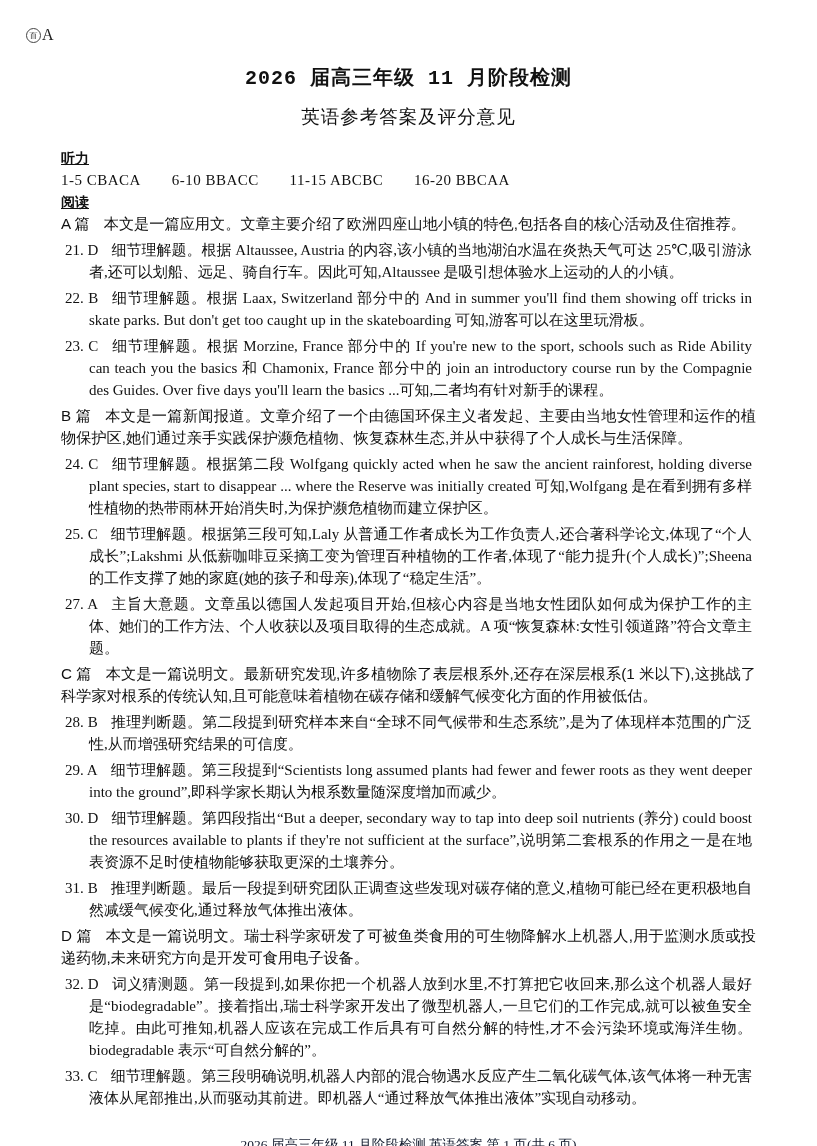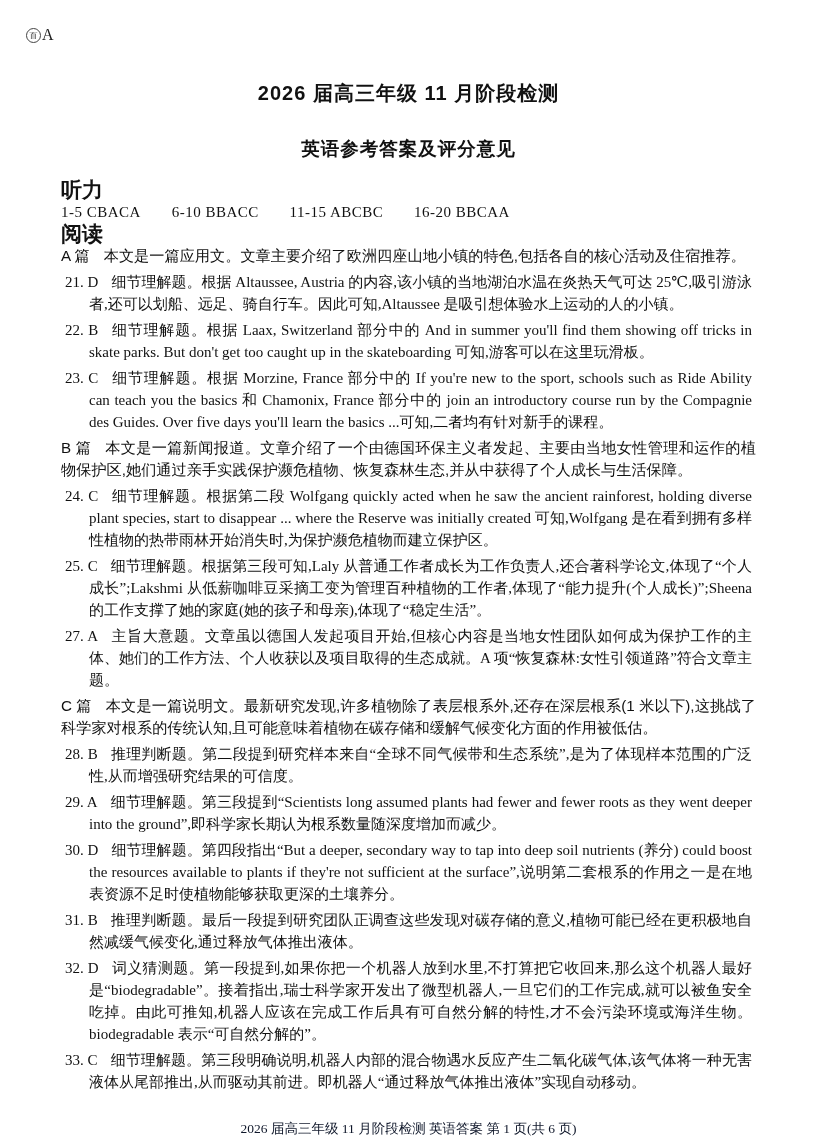--- a/index.html
+++ b/index.html
@@ -38,45 +38,46 @@
     font-size: 8px;
     line-height: 13px;
     text-align: center;
     color: #333;
   }
   .corner .letter {
     font-size: 16px;
     color: #222;
   }
   .title {
-    margin: 16px;
+    margin: 0;
     padding-top: 64px;
     text-align: center;
-    font-family: Liberation Sans, sans-serif;
+    font-family: Liberation Mono, monospace;
     font-weight: bold;
     font-size: 20px;
     letter-spacing: 1px;
   }
   .subtitle {
     margin: 0;
     padding-top: 13px;
     text-align: center;
     font-family: "Liberation Sans", "DejaVu Sans", sans-serif;
-    font-weight: bold;
+    font-weight: normal;
     font-size: 18.5px;
     letter-spacing: 1px;
   }
   .content {
     margin-top: 18px;
     line-height: 22px;
   }
   .sec-heading {
     font-family: "Liberation Sans", "DejaVu Sans", sans-serif;
     font-weight: bold;
-    font-size: 21px;
+    font-size: 14px;
+    text-decoration: underline;
   }
   .answers-line { }
   .answers-line .grp {
     display: inline-block;
     margin-right: 27px;
     letter-spacing: 0.5px;
   }
   .answers-line .grp:last-child { margin-right: 0; }
   .passage {
     margin: 0;
@@ -141,20 +142,21 @@
     <p class="item"><span class="num">25. C</span><span>细节理解题。根据第三段可知,Laly 从普通工作者成长为工作负责人,还合著科学论文,体现了“个人成长”;Lakshmi 从低薪咖啡豆采摘工变为管理百种植物的工作者,体现了“能力提升(个人成长)”;Sheena 的工作支撑了她的家庭(她的孩子和母亲),体现了“稳定生活”。</span></p>
     <p class="item"><span class="num">27. A</span><span>主旨大意题。文章虽以德国人发起项目开始,但核心内容是当地女性团队如何成为保护工作的主体、她们的工作方法、个人收获以及项目取得的生态成就。A 项“恢复森林:女性引领道路”符合文章主题。</span></p>
 
     <p class="passage"><span class="plabel">C 篇</span><span>本文是一篇说明文。最新研究发现,许多植物除了表层根系外,还存在深层根系(1 米以下),这挑战了科学家对根系的传统认知,且可能意味着植物在碳存储和缓解气候变化方面的作用被低估。</span></p>
 
     <p class="item"><span class="num">28. B</span><span>推理判断题。第二段提到研究样本来自“全球不同气候带和生态系统”,是为了体现样本范围的广泛性,从而增强研究结果的可信度。</span></p>
     <p class="item"><span class="num">29. A</span><span>细节理解题。第三段提到“Scientists long assumed plants had fewer and fewer roots as they went deeper into the ground”,即科学家长期认为根系数量随深度增加而减少。</span></p>
     <p class="item"><span class="num">30. D</span><span>细节理解题。第四段指出“But a deeper, secondary way to tap into deep soil nutrients (养分) could boost the resources available to plants if they're not sufficient at the surface”,说明第二套根系的作用之一是在地表资源不足时使植物能够获取更深的土壤养分。</span></p>
     <p class="item"><span class="num">31. B</span><span>推理判断题。最后一段提到研究团队正调查这些发现对碳存储的意义,植物可能已经在更积极地自然减缓气候变化,通过释放气体推出液体。</span></p>
 
+    <p class="passage"><span class="plabel">D 篇</span><span>本文是一篇说明文。瑞士科学家研发了可被鱼类食用的可生物降解水上机器人,用于监测水质或投递药物,未来研究方向是开发可食用电子设备。</span></p>
 
     <p class="item"><span class="num">32. D</span><span>词义猜测题。第一段提到,如果你把一个机器人放到水里,不打算把它收回来,那么这个机器人最好是“biodegradable”。接着指出,瑞士科学家开发出了微型机器人,一旦它们的工作完成,就可以被鱼安全吃掉。由此可推知,机器人应该在完成工作后具有可自然分解的特性,才不会污染环境或海洋生物。biodegradable 表示“可自然分解的”。</span></p>
     <p class="item"><span class="num">33. C</span><span>细节理解题。第三段明确说明,机器人内部的混合物遇水反应产生二氧化碳气体,该气体将一种无害液体从尾部推出,从而驱动其前进。即机器人“通过释放气体推出液体”实现自动移动。</span></p>
 
   </div>
 
   <div class="footer">2026 届高三年级 11 月阶段检测  英语答案  第  1  页(共 6 页)</div>
 
 </div>
 

